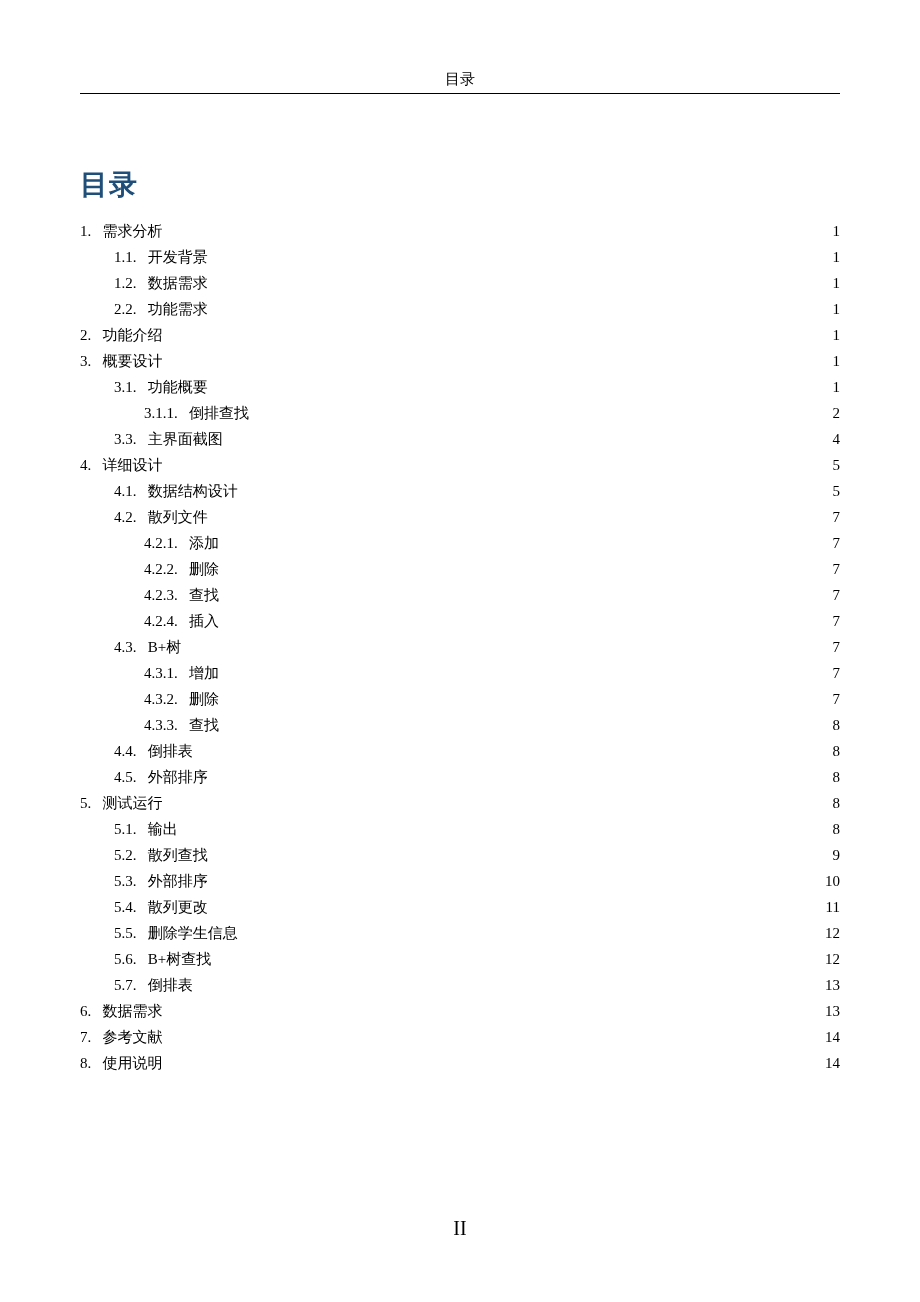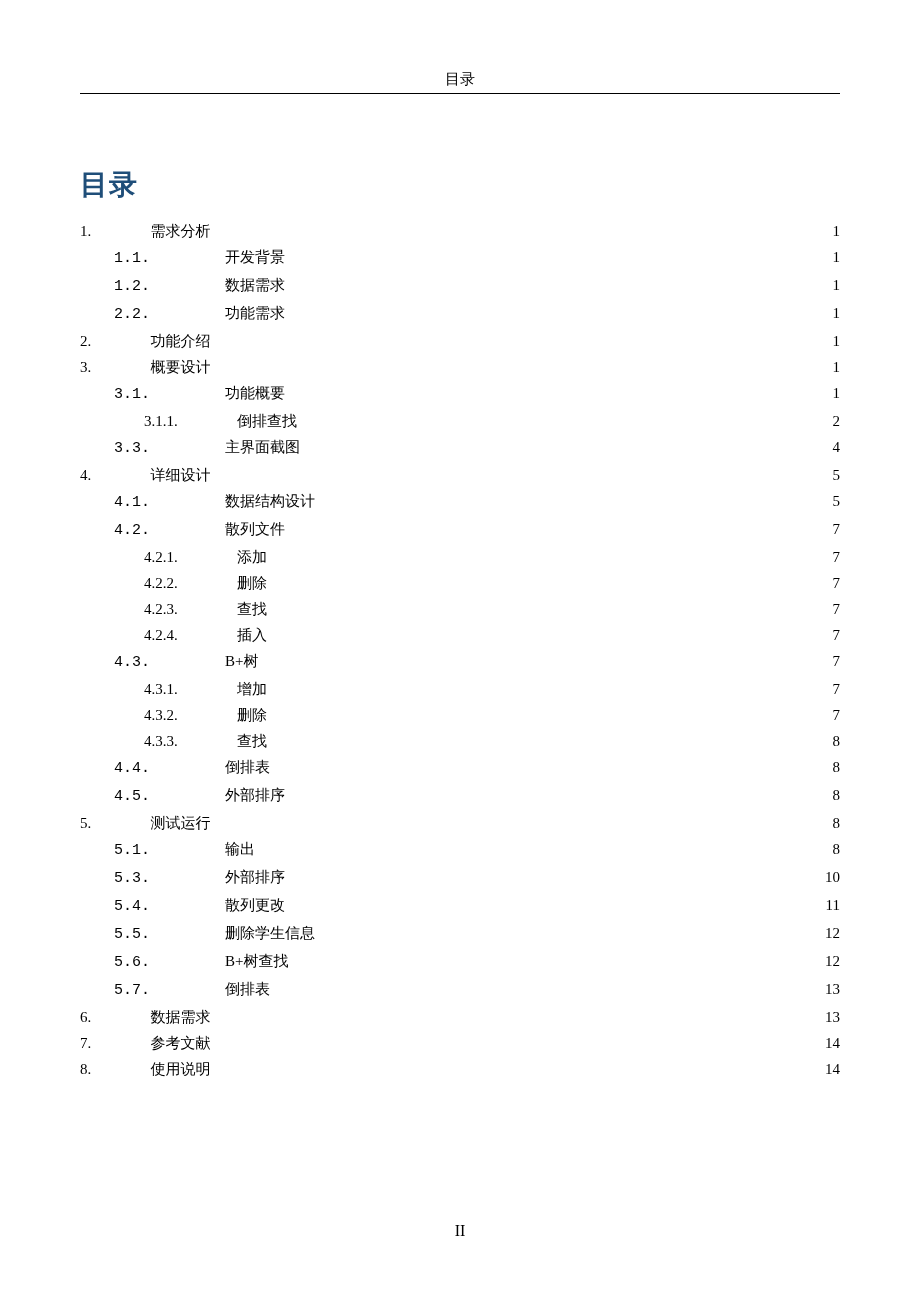--- a/index.html
+++ b/index.html
@@ -42,40 +42,39 @@
       align-items: baseline;
       margin-bottom: 0px;
       padding: 1px 0;
     }
     .toc-num {
       flex: 0 0 auto;
       white-space: pre;
     }
     .toc-text {
       flex: 0 0 auto;
-      margin-left: 48px;
     }
     .spacer {
       flex: 1 1 auto;
     }
     .toc-page {
       flex: 0 0 auto;
       text-align: right;
       min-width: 24px;
     }
     .indent-0 .toc-num { padding-left: 0; }
-    .indent-1 .toc-num { padding-left: 34px; font-family: Liberation Mono, monospace; }
+    .indent-1 .toc-num { padding-left: 34px; }
     .indent-2 .toc-num { padding-left: 64px; }
     .footer-page {
       position: absolute;
       bottom: 62px;
       left: 0;
       right: 0;
       text-align: center;
-      font-size: 16px;
+      font-size: 20px;
       font-family: "Times New Roman", serif;
       margin-top: 23px;
     }
   </style>
 </head>
 <body>
 
 <div class="page">
   <div class="header-label">目录</div>
   <hr class="header-rule">
@@ -219,20 +218,26 @@
         <span class="spacer"></span>
         <span class="toc-page">8</span>
       </div>
       <div class="toc-row indent-1">
         <span class="toc-num">5.1.   </span>
         <span class="toc-text">输出</span>
         <span class="spacer"></span>
         <span class="toc-page">8</span>
       </div>
       <div class="toc-row indent-1">
+        <span class="toc-num">5.2.   </span>
+        <span class="toc-text">散列查找</span>
+        <span class="spacer"></span>
+        <span class="toc-page">9</span>
+      </div>
+      <div class="toc-row indent-1">
         <span class="toc-num">5.3.   </span>
         <span class="toc-text">外部排序</span>
         <span class="spacer"></span>
         <span class="toc-page">10</span>
       </div>
       <div class="toc-row indent-1">
         <span class="toc-num">5.4.   </span>
         <span class="toc-text">散列更改</span>
         <span class="spacer"></span>
         <span class="toc-page">11</span>

